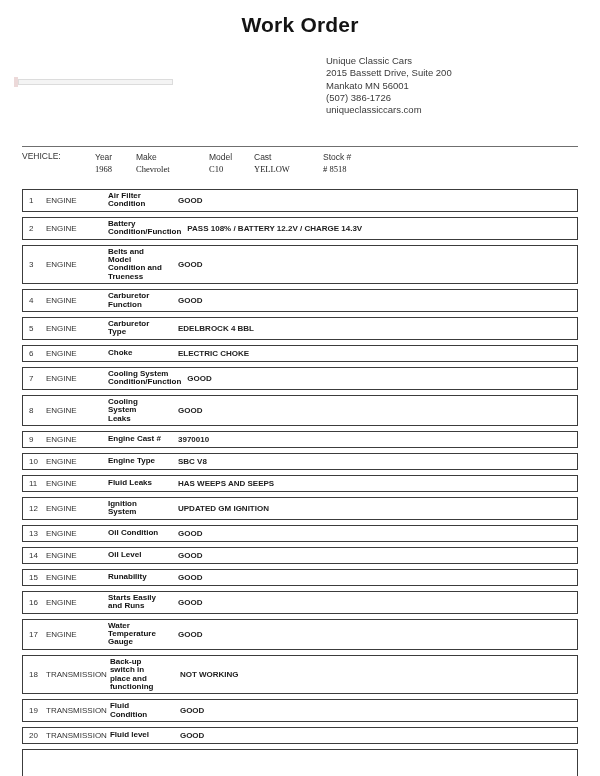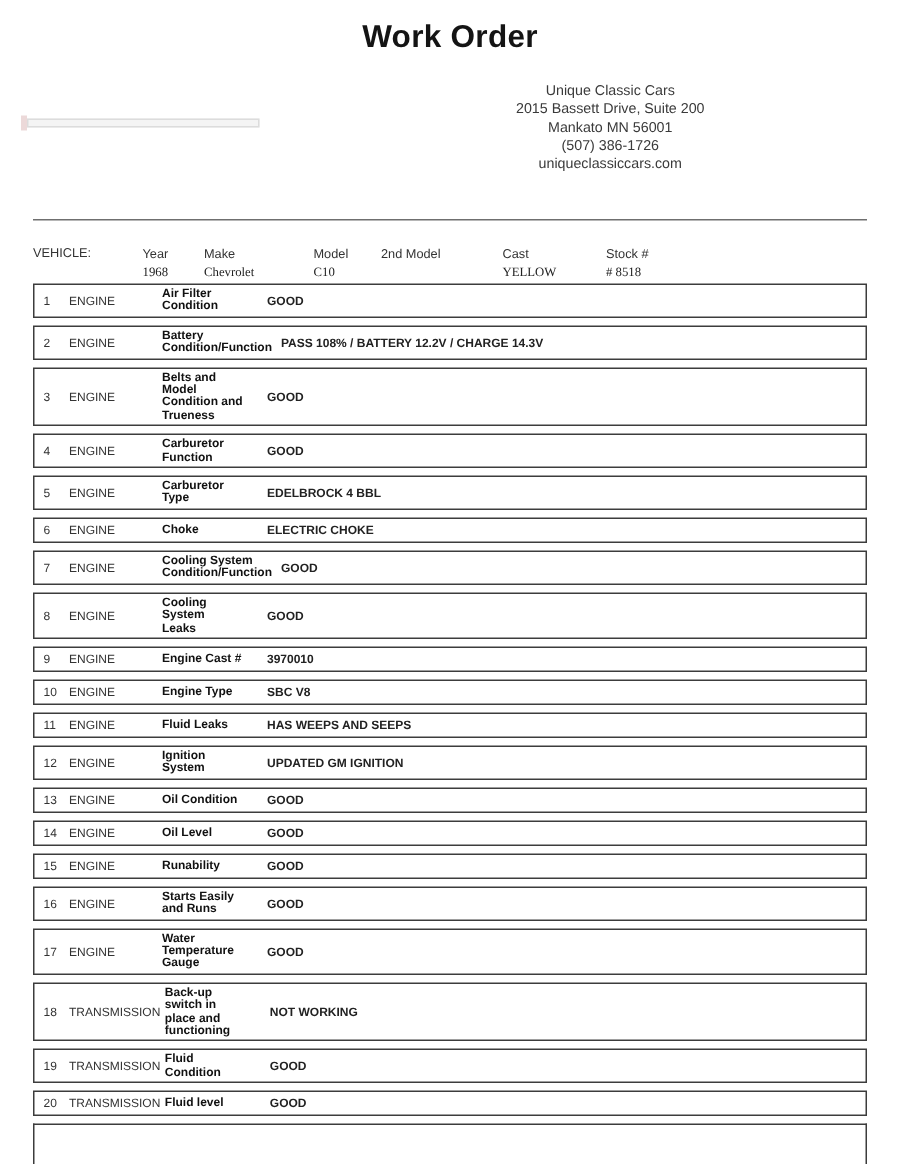--- a/index.html
+++ b/index.html
@@ -8,25 +8,25 @@
   .page{position:relative;width:600px;height:776px;background:#fff;}
 
   .title{position:absolute;top:13px;left:0;width:100%;text-align:center;
     font-size:21px;font-weight:bold;color:#141414;letter-spacing:.2px;}
 
   .logo-bar{position:absolute;left:18px;top:79px;width:155px;height:6px;
     background:#f4f4f4;border:1px solid #dcdcdc;}
   .broken-img{position:absolute;left:14px;top:77px;width:4px;height:10px;
     background:#ecd9d9;}
 
-  .company{position:absolute;left:344px;top:55px;font-size:9.5px;
-    line-height:12.3px;color:#3a3a3a;text-align:center;}
+  .company{position:absolute;left:326px;top:55px;font-size:9.5px;
+    line-height:12.3px;color:#3a3a3a;}
 
   .vehicle{position:absolute;left:22px;top:146px;width:556px;
-    border-top:1px solid #6f6f6f;padding-top:16px;display:flex;
+    border-top:1px solid #6f6f6f;padding-top:4px;display:flex;
     font-size:8.5px;color:#333;}
   .vehicle .vlabel{width:73px;}
   .vcol .lab{line-height:12px;white-space:nowrap;}
   .vcol .val{line-height:12px;white-space:nowrap;color:#222;font-family:Liberation Serif, serif;}
   .vf0{width:41px}.vf1{width:73px}.vf2{width:45px}.vf3{width:81px}
   .vf4{width:69px}.vf5{width:116px}.vf6{flex:1}
 
   .rows{position:absolute;left:22px;top:189px;width:556px;}
   .wo-row{display:flex;align-items:center;border:1px solid #3c3c3c;
     margin-bottom:5px;padding:2px 6px;min-height:17px;background:#fff;}
@@ -63,24 +63,20 @@
         <div class="val">1968</div>
       </div>
       <div class="vcol vf1">
         <div class="lab">Make</div>
         <div class="val">Chevrolet</div>
       </div>
       <div class="vcol vf2">
         <div class="lab">Model</div>
         <div class="val">C10</div>
       </div>
-      <div class="vcol vf3">
-        <div class="lab">2nd Model</div>
-        <div class="val"></div>
-      </div>
       <div class="vcol vf4">
         <div class="lab">Cast</div>
         <div class="val">YELLOW</div>
       </div>
       <div class="vcol vf6">
         <div class="lab">Stock #</div>
         <div class="val"># 8518</div>
       </div>
     </div>
 

